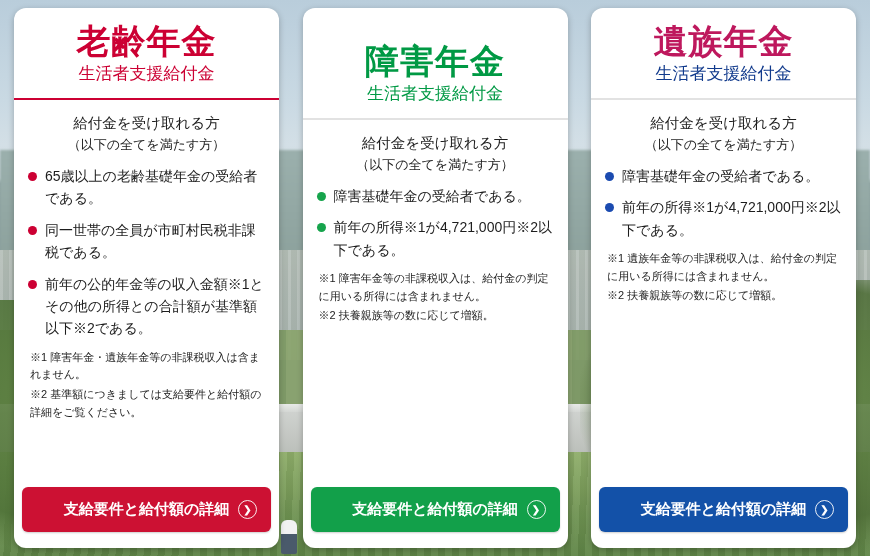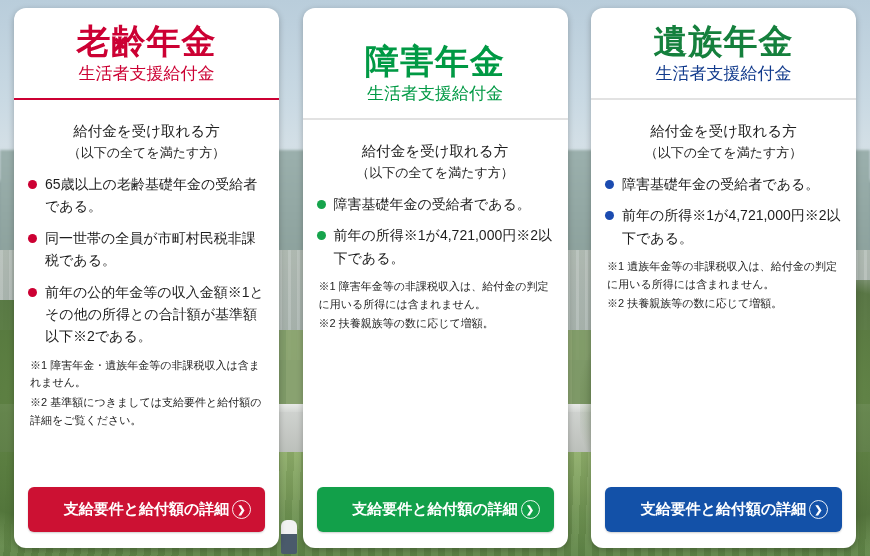--- a/index.html
+++ b/index.html
@@ -138,21 +138,21 @@
     line-height: 1.12;
     margin: 0 0 2px;
   }
   .card-sub {
     font-size: 17px;
     font-weight: normal;
     line-height: 1.2;
     margin: 4px;
   }
   .card-body {
-    padding: 20px 14px 0;
+    padding: 12px 14px 0;
     flex: 1;
     color: #222;
   }
   .lead {
     text-align: center;
     font-size: 14.5px;
     line-height: 1.55;
     margin: 0 0 10px;
     color: #1d1d1d;
   }
@@ -187,21 +187,21 @@
     margin: 4px 0 0;
     padding: 0 0 0 2px;
   }
   .note {
     font-size: 11px;
     line-height: 1.6;
     margin: 0 0 2px;
     color: #1d1d1d;
   }
   .card-foot {
-    padding: 12px 14px 16px;
+    padding: 12px 8px 16px;
   }
   .cta {
     display: flex;
     align-items: center;
     justify-content: center;
     gap: 8px;
     width: 100%;
     border: none;
     border-radius: 6px;
     color: #fff;
@@ -235,21 +235,21 @@
   .c-red ul.reqs li { color: #1d1d1d; }
   .c-red ul.reqs li::before { background: #cc0033; }
   .c-red .cta { background: #cc1133; }
 
   .c-green .card-title { color: #009944; margin-top: 20px; }
   .c-green .card-sub { color: #009944; }
   .c-green .card-head { border-bottom-color: #e2e2e2; }
   .c-green ul.reqs li::before { background: #16a44c; }
   .c-green .cta { background: #12a04a; }
 
-  .c-blue .card-title { color: #15803d; }
+  .c-blue .card-title { color: #be185d; }
   .c-blue .card-sub { color: #113a8c; }
   .c-blue .card-head { border-bottom-color: #e2e2e2; }
   .c-blue ul.reqs li::before { background: #1b4bb0; }
   .c-blue .cta { background: #1351a8; }
 </style>
 </head>
 <body>
 
 <div id="bg">
   <div class="hills"></div>

